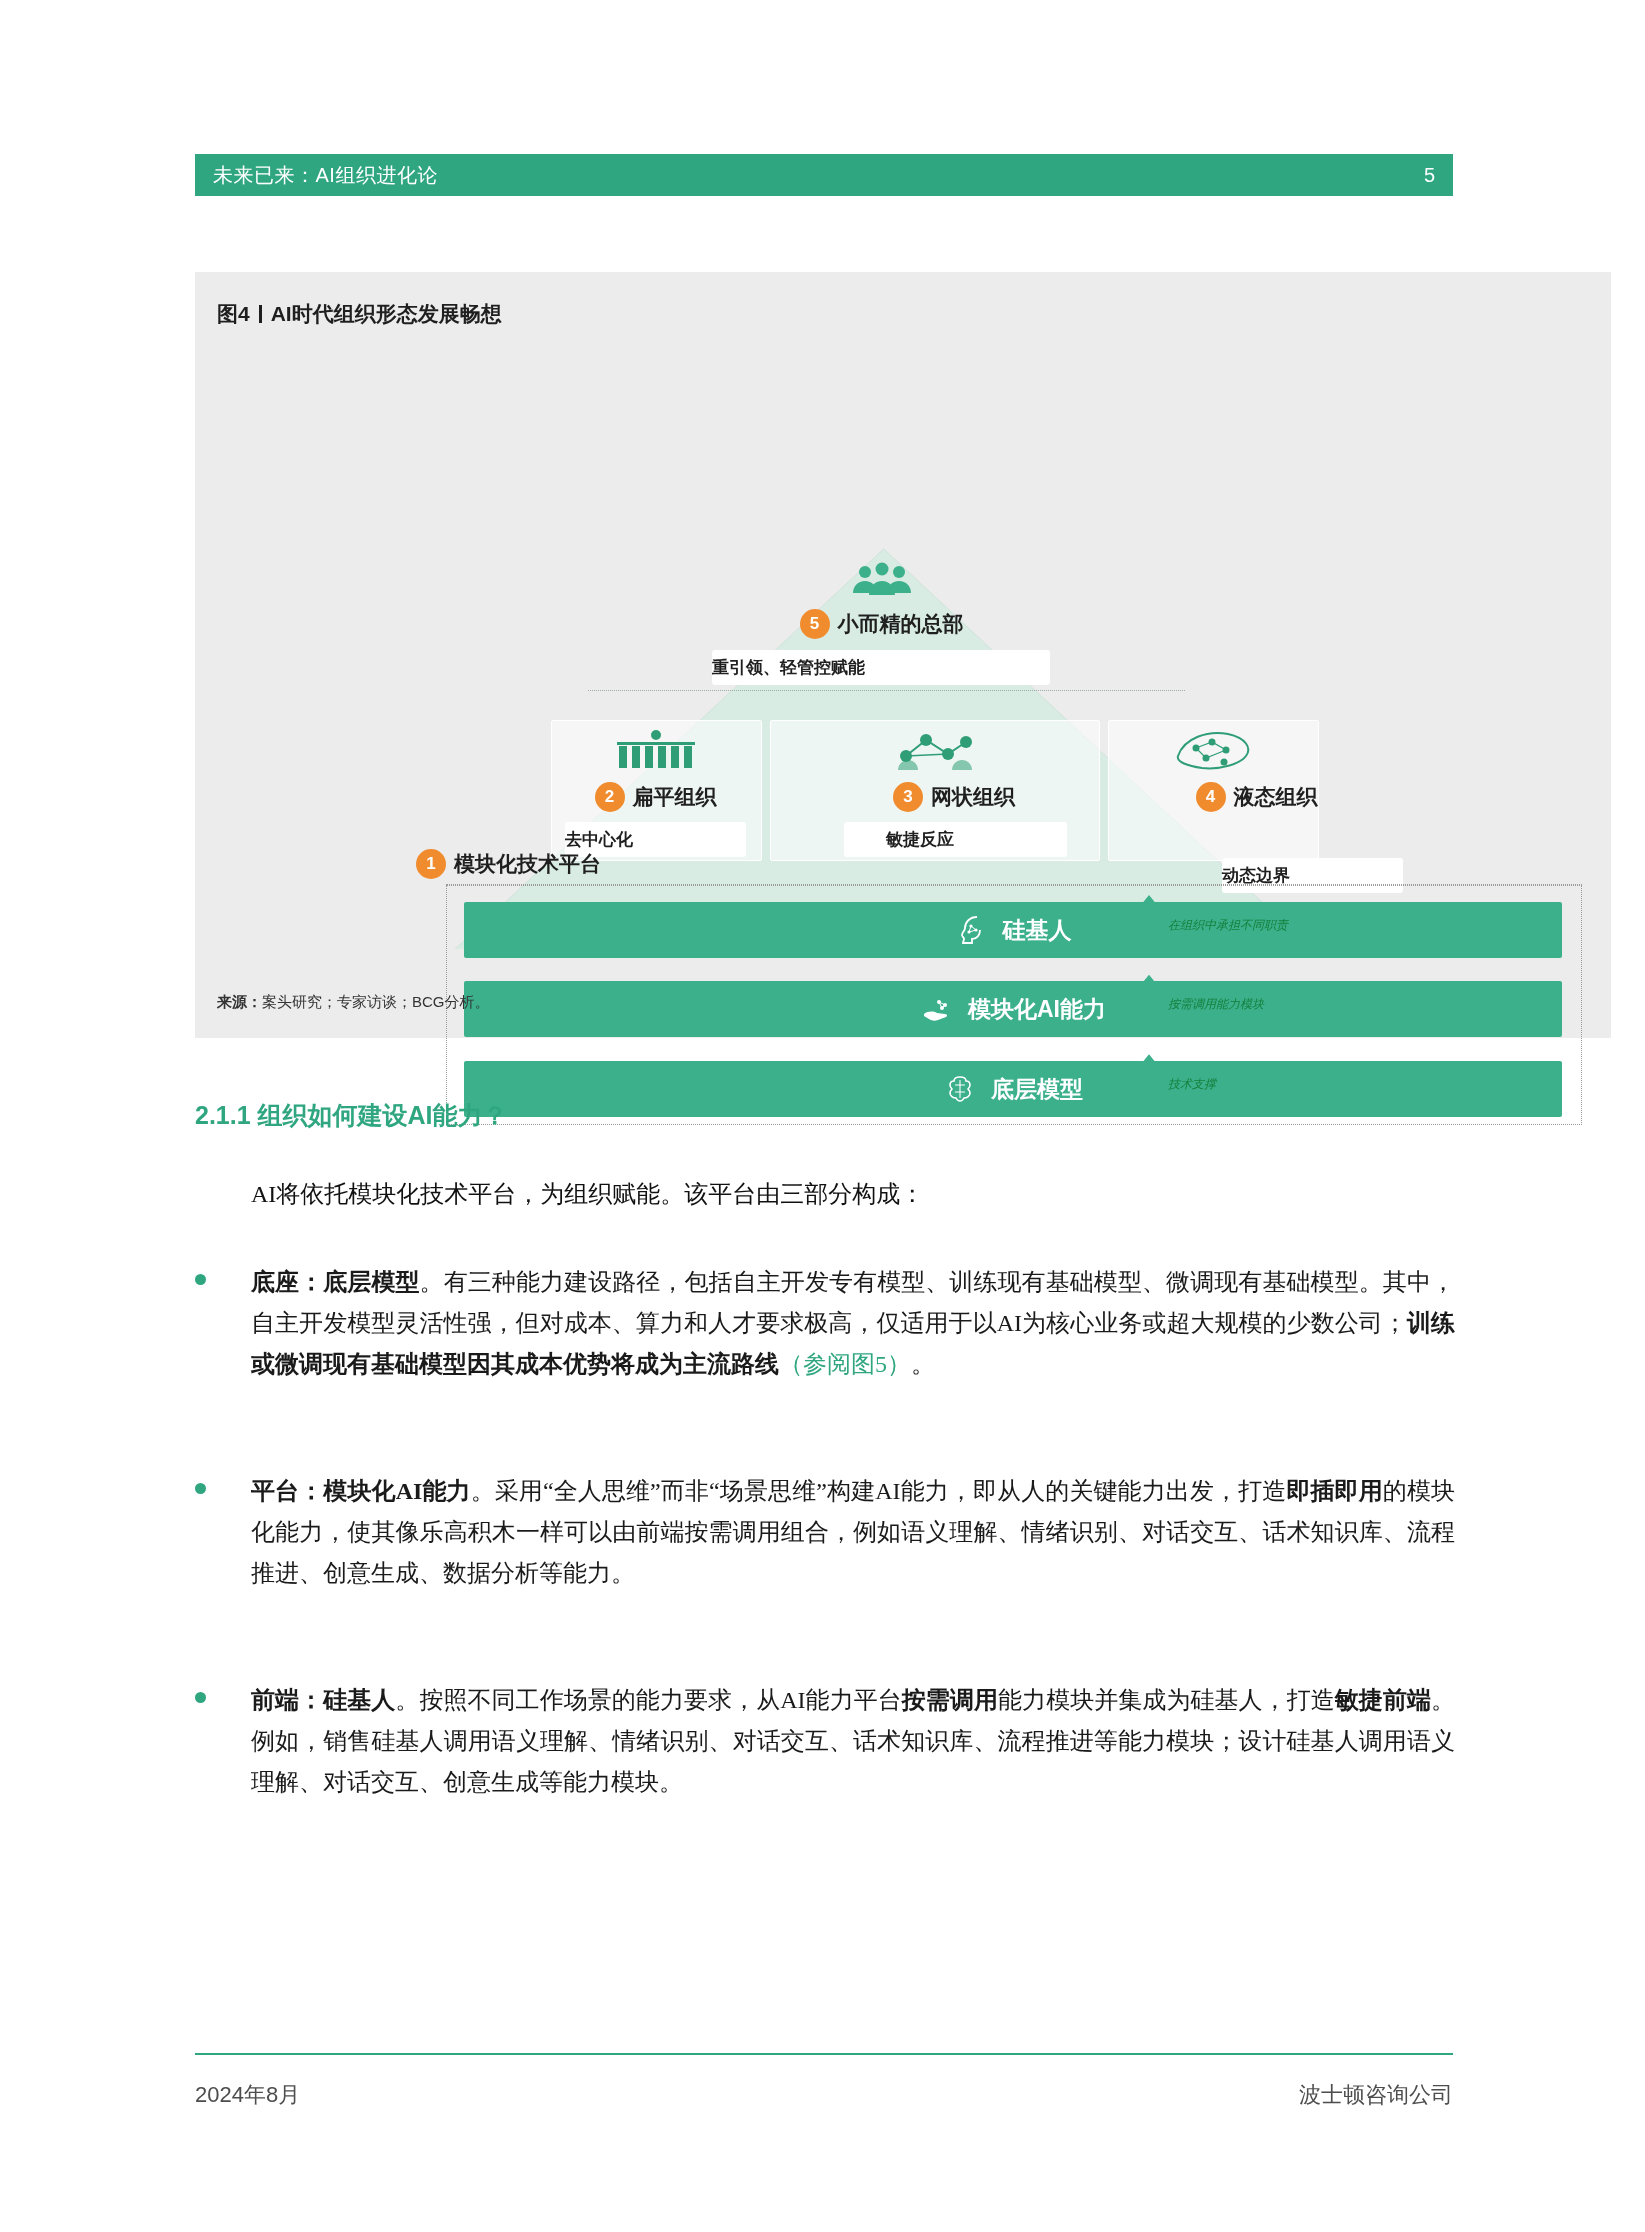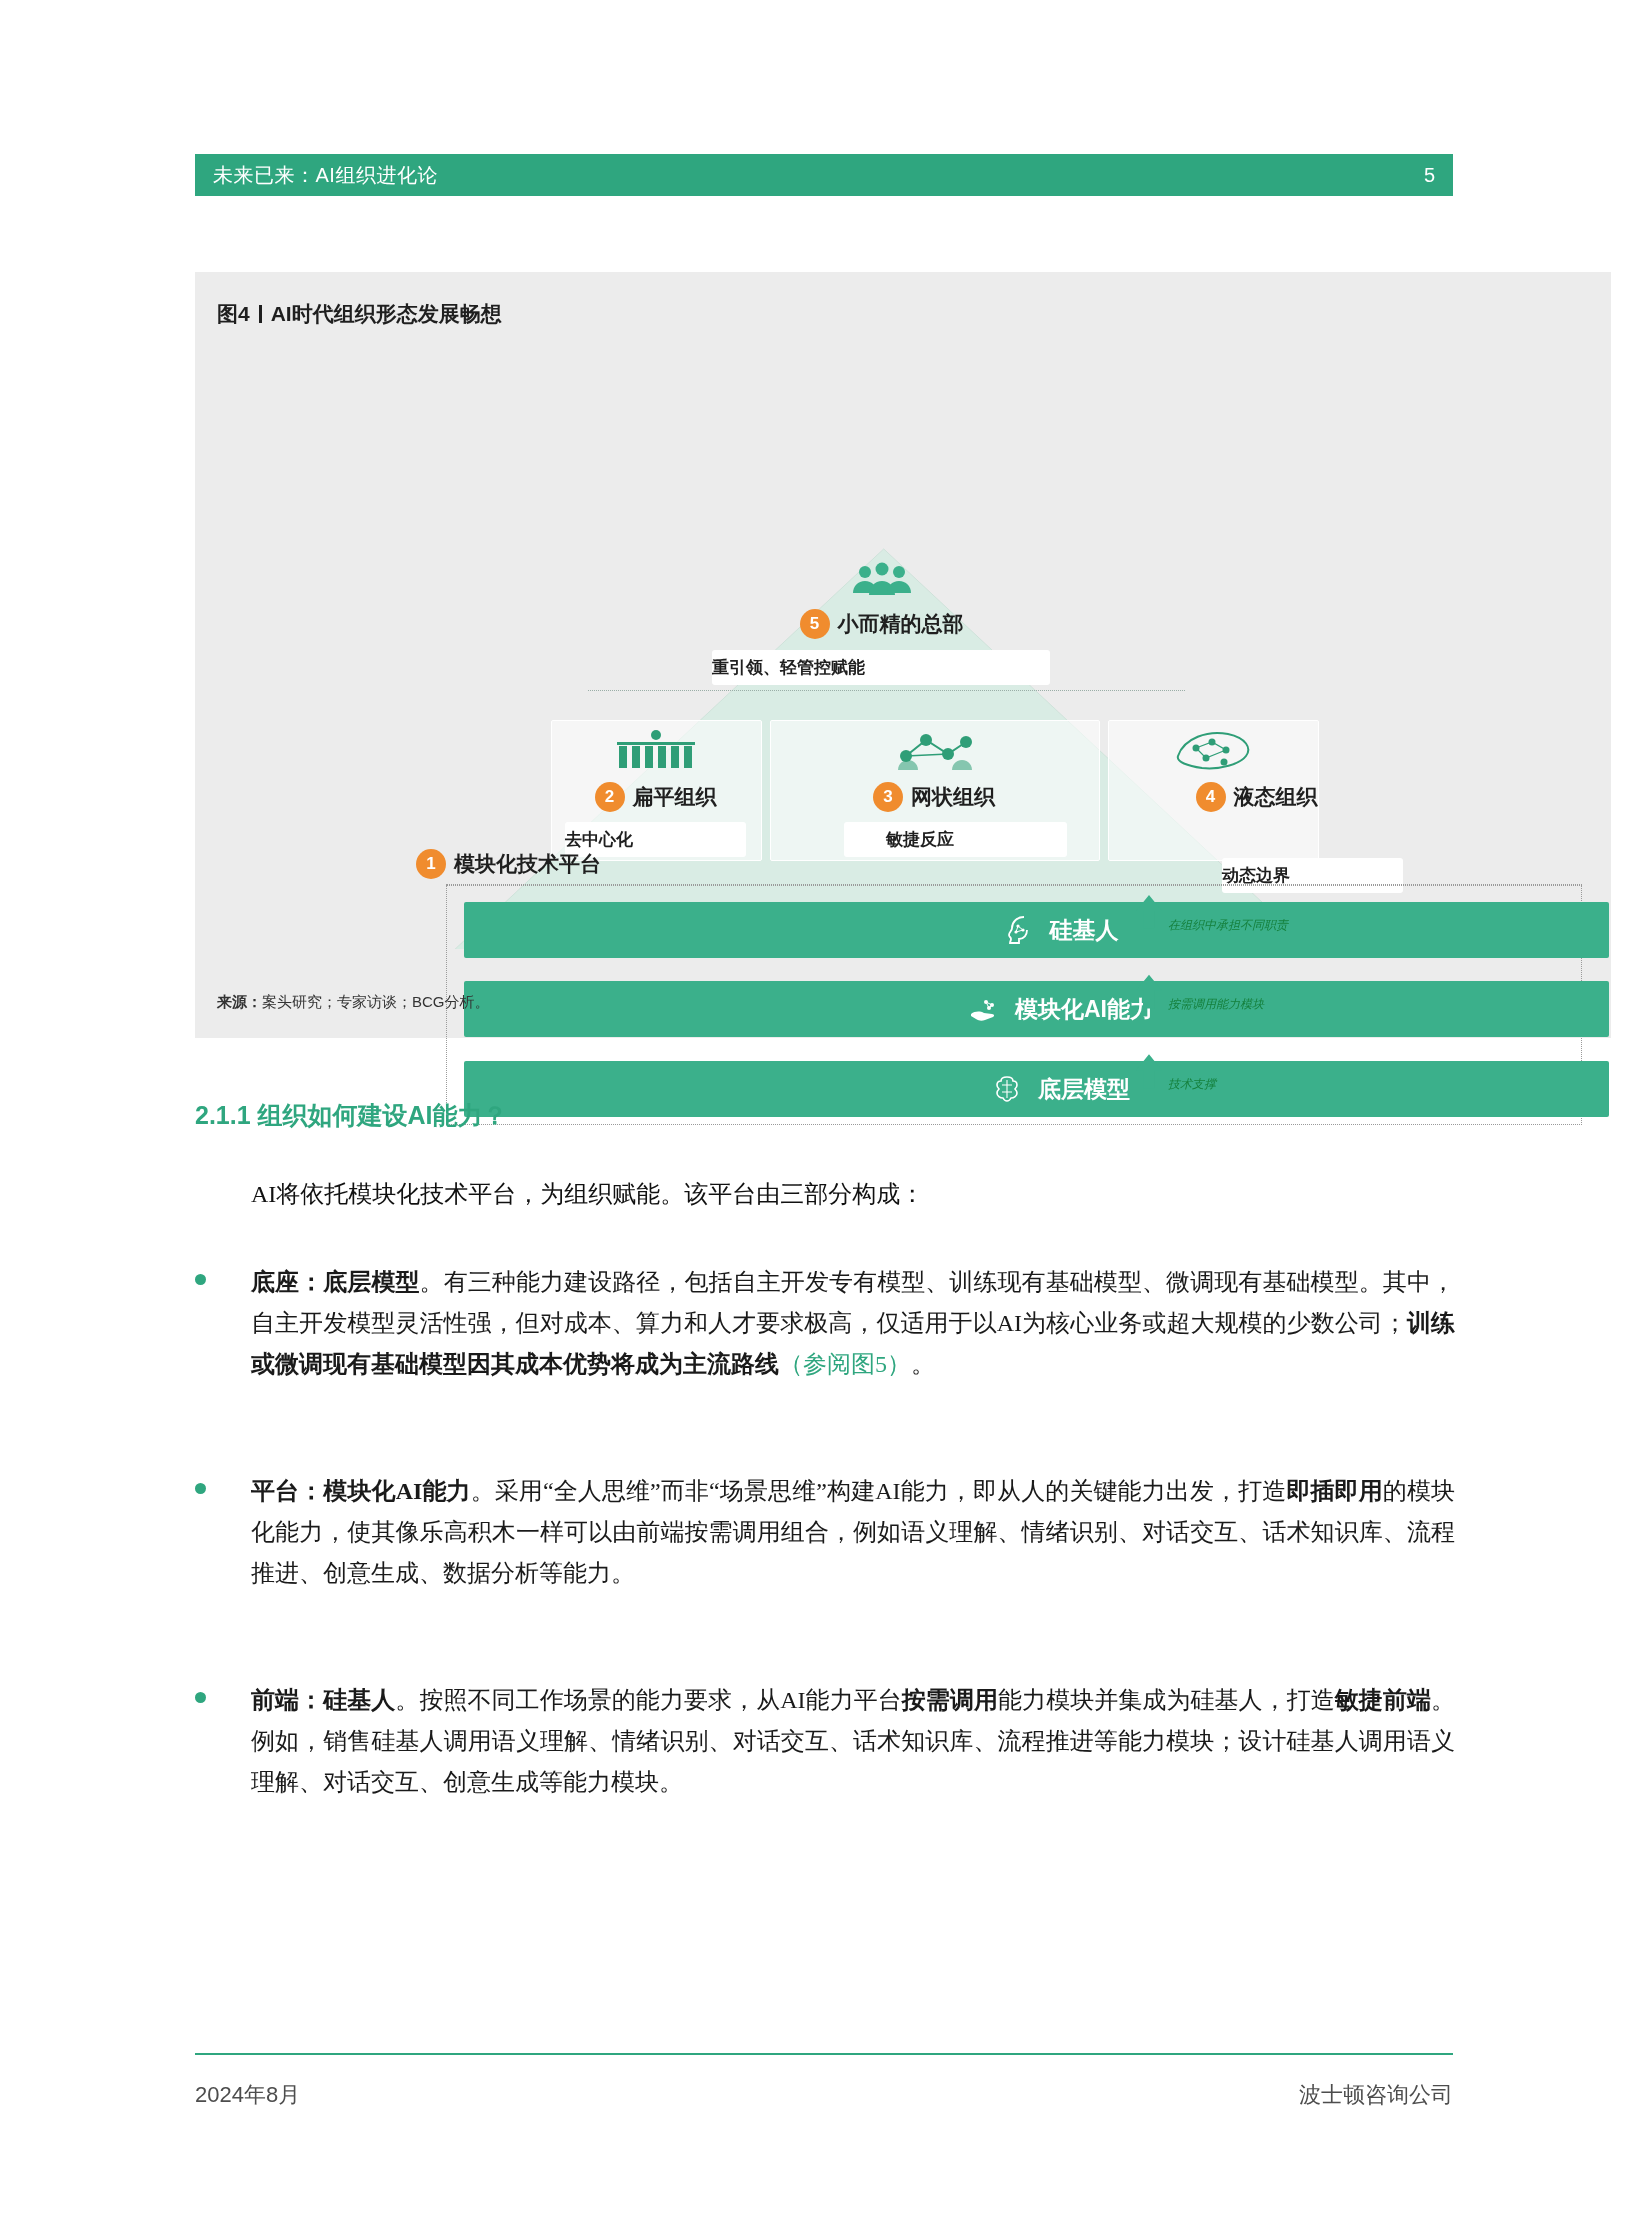--- a/index.html
+++ b/index.html
@@ -137,21 +137,20 @@
     position: absolute;
     background: #3bb08b;
     border-radius: 2px;
     display: flex;
     align-items: center;
     justify-content: center;
     color: #ffffff;
     font-family: "Liberation Sans", sans-serif;
     font-weight: bold;
     font-size: 23px;
-    padding-left: 47px;
   }
   .layer-note {
     position: absolute;
     font-family: "Liberation Sans", sans-serif;
     font-style: italic;
     font-weight: normal;
     font-size: 12px;
     color: #15803d;
   }
   .dotted-frame {
@@ -296,21 +295,21 @@
           <path d="M14 30 L34 14 L56 28 L74 16" stroke="#2f9e77" stroke-width="2" fill="none"></path>
           <path d="M14 30 L56 28" stroke="#2f9e77" stroke-width="1.5" fill="none"></path>
           <circle cx="14" cy="30" r="6" fill="#2f9e77"></circle>
           <circle cx="34" cy="14" r="6" fill="#2f9e77"></circle>
           <circle cx="56" cy="28" r="6" fill="#2f9e77"></circle>
           <circle cx="74" cy="16" r="6" fill="#2f9e77"></circle>
           <path d="M6 44c0-6 5-10 10-10s10 4 10 10z" fill="#2f9e77" opacity="0.55"></path>
           <path d="M60 44c0-6 5-10 10-10s10 4 10 10z" fill="#2f9e77" opacity="0.55"></path>
         </svg>
       </div>
-      <div style="position:absolute;left:575px;top:450px;width:328px;text-align:center;white-space:nowrap;">
+      <div style="position:absolute;left:575px;top:450px;width:328px;text-align:center;white-space:nowrap;padding-left:20px;">
         <span class="badge">3</span><span class="node-label">网状组织</span>
       </div>
       <div class="sub-pill" style="position:absolute;left:649px;top:490px;width:181px;padding-left:42px;">敏捷反应</div>
 
       <div style="position:absolute;left:973px;top:394px;width:90px;text-align:center;">
         <svg width="90" height="48" viewBox="0 0 90 48">
           <path d="M10 30c6-18 30-26 50-22 18 4 24 14 18 22-6 8-26 14-44 12-14-2-26-6-24-12z" fill="none" stroke="#2f9e77" stroke-width="2"></path>
           <circle cx="28" cy="22" r="3.5" fill="#2f9e77"></circle>
           <circle cx="44" cy="16" r="3.5" fill="#2f9e77"></circle>
           <circle cx="58" cy="24" r="3.5" fill="#2f9e77"></circle>

